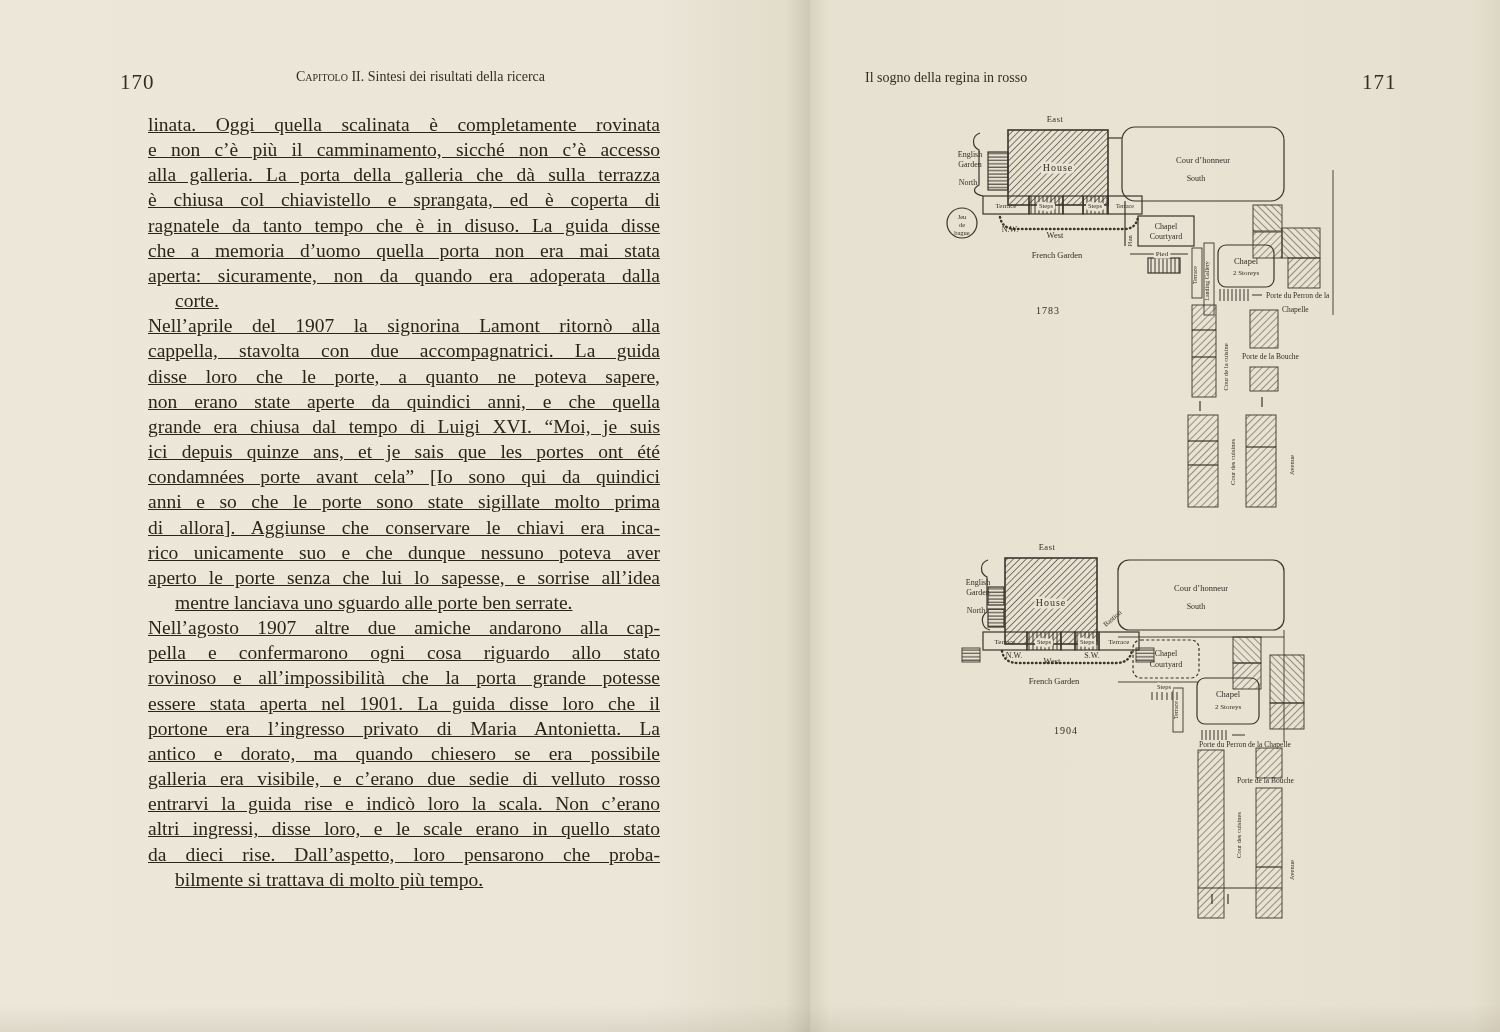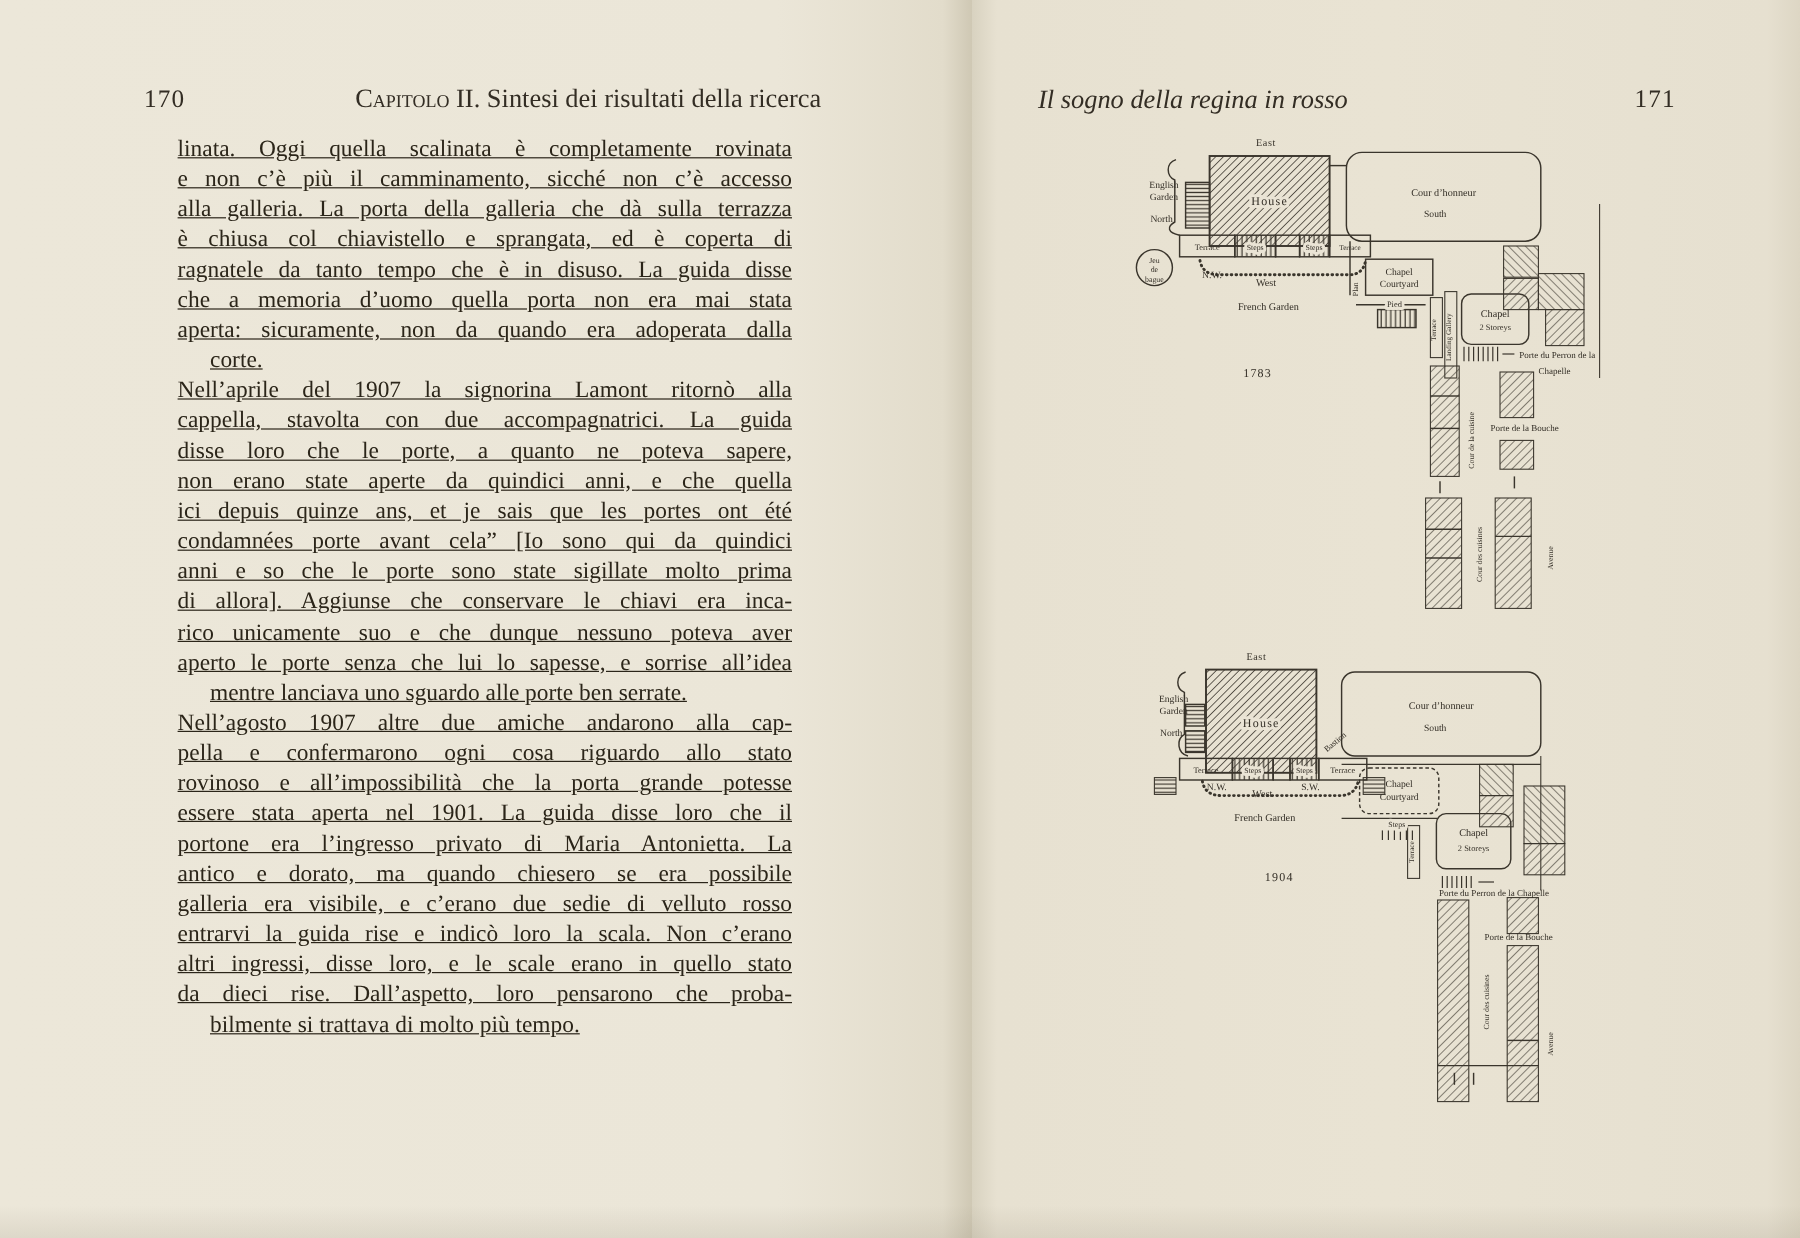--- a/index.html
+++ b/index.html
@@ -5,23 +5,23 @@
   html,body{margin:0;padding:0;}
   body{width:1500px;height:1032px;overflow:hidden;position:relative;
        background:#e9e3d4;font-family:"Liberation Serif",serif;color:#2e2920;}
   .page-left{position:absolute;left:0;top:0;width:810px;height:1032px;
        background:linear-gradient(90deg,#ece7d9 0%,#ebe6d8 80%,#e2dccb 97%,#cfc8b4 100%);}
   .page-right{position:absolute;left:810px;top:0;width:690px;height:1032px;
        background:linear-gradient(90deg,#d8d2c0 0%,#e7e1d1 3%,#e9e3d3 50%,#e6e0d0 96%,#ddd6c4 100%);}
   .bottom-shade{position:absolute;left:0;top:1004px;width:1500px;height:28px;
        background:linear-gradient(180deg,rgba(0,0,0,0) 0%,rgba(90,80,60,0.10) 100%);}
   .folio{position:absolute;font-size:21px;letter-spacing:1px;color:#332d24;}
-  .running-head{position:absolute;font-size:22px;color:#332d24;white-space:nowrap;}
+  .running-head{position:absolute;font-size:14px;color:#332d24;white-space:nowrap;}
   .sc{font-variant:small-caps;}
-  .run-italic{font-style:italic;}
+  .run-italic{}
   .body-text{position:absolute;left:148px;top:112px;width:512px;font-size:19.5px;
        line-height:25.15px;color:#2b2519;text-decoration:underline;}
   .para{margin:0;}
   .line{text-align:justify;text-align-last:justify;white-space:normal;}
   .line.last{text-align-last:left;margin-left:27px;}
   svg text{font-family:"Liberation Serif",serif;fill:#332e26;}
   .halo{stroke:#eae4d5;stroke-width:5px;paint-order:stroke;stroke-linejoin:round;}
 </style>
 </head>
 <body>
@@ -58,20 +58,21 @@
         <div class="line">ragnatele da tanto tempo che è in disuso. La guida disse</div>
         <div class="line">che a memoria d’uomo quella porta non era mai stata</div>
         <div class="line">aperta: sicuramente, non da quando era adoperata dalla</div>
         <div class="line last">corte.</div>
       </div>
       <div class="para">
         <div class="line">Nell’aprile del 1907 la signorina Lamont ritornò alla</div>
         <div class="line">cappella, stavolta con due accompagnatrici. La guida</div>
         <div class="line">disse loro che le porte, a quanto ne poteva sapere,</div>
         <div class="line">non erano state aperte da quindici anni, e che quella</div>
+        <div class="line">grande era chiusa dal tempo di Luigi XVI. “Moi, je suis</div>
         <div class="line">ici depuis quinze ans, et je sais que les portes ont été</div>
         <div class="line">condamnées porte avant cela” [Io sono qui da quindici</div>
         <div class="line">anni e so che le porte sono state sigillate molto prima</div>
         <div class="line">di allora]. Aggiunse che conservare le chiavi era inca-</div>
         <div class="line">rico unicamente suo e che dunque nessuno poteva aver</div>
         <div class="line">aperto le porte senza che lui lo sapesse, e sorrise all’idea</div>
         <div class="line last">mentre lanciava uno sguardo alle porte ben serrate.</div>
       </div>
       <div class="para">
         <div class="line">Nell’agosto 1907 altre due amiche andarono alla cap-</div>

